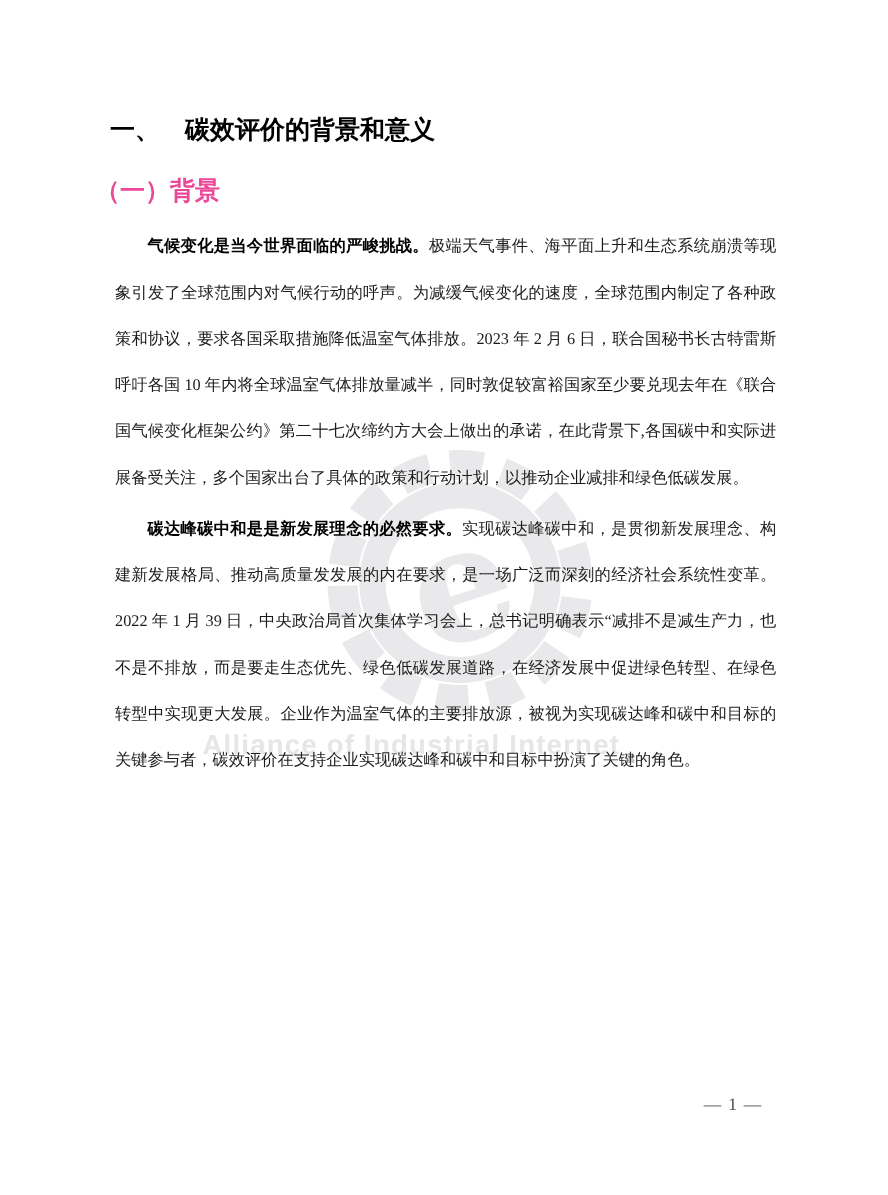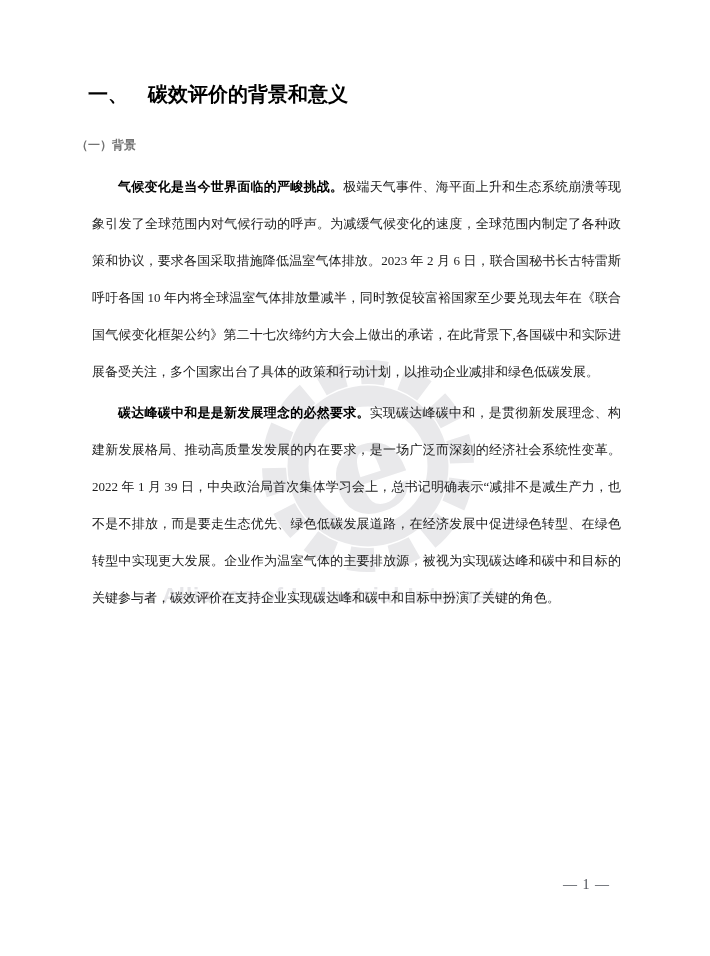--- a/index.html
+++ b/index.html
@@ -54,39 +54,39 @@
     line-height: 24px;
     letter-spacing: 1px;
     color: #e6e6e9;
     white-space: nowrap;
   }
 
   
   .content {
     position: absolute;
     left: 88px;
-    top: 82px;
+    top: 92px;
     width: 537px;
     z-index: 1;
   }
   .h1 {
     font-family: "Liberation Sans", sans-serif;
     font-weight: 700;
     font-size: 20px;
     line-height: 24px;
     color: #000000;
     margin: 0 0 26px 0;
     white-space: pre-wrap;
   }
   .h2 {
-    font-family: Liberation Sans, sans-serif;
+    font-family: Liberation Mono, monospace;
     font-weight: 700;
-    font-size: 12px;
+    font-size: 20px;
     line-height: 26px;
-    color: #737373;
+    color: #ec4899;
     margin: 0 0 10px -12px;
   }
   .para {
     font-size: 13px;
     line-height: 37px;
     color: #1b1b1b;
     text-align: justify;
     text-indent: 2em;
     margin: 4px;
   }

